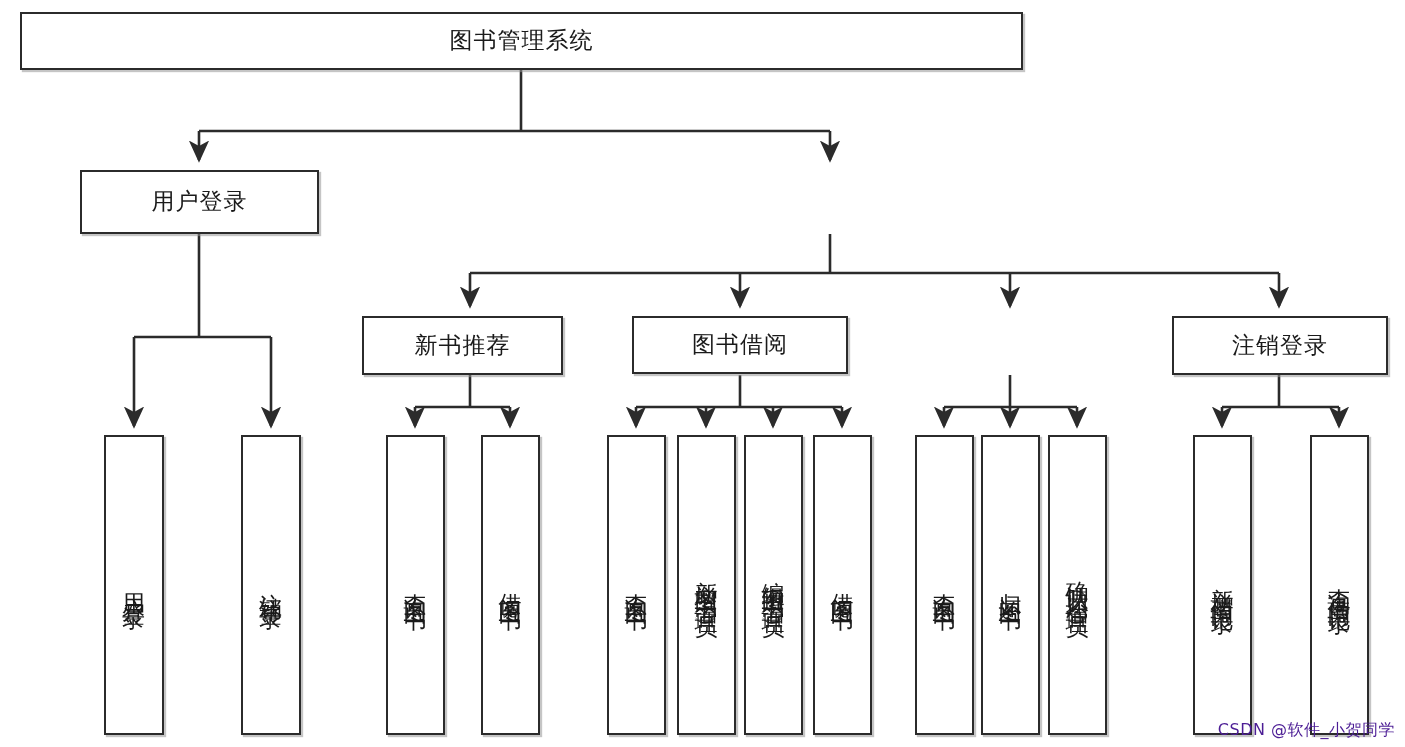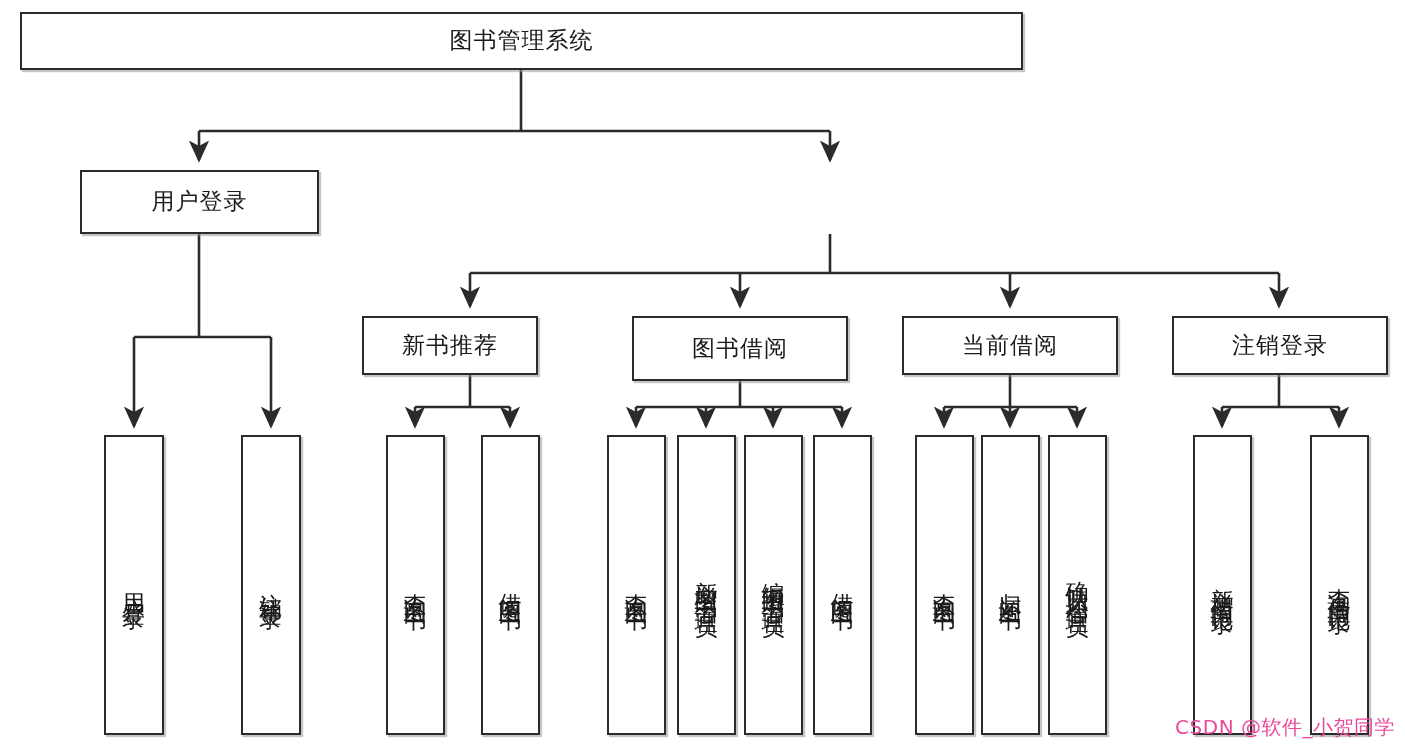--- a/index.html
+++ b/index.html
@@ -52,22 +52,22 @@
     left: 0;
     top: 0;
     width: 1405px;
     height: 747px;
     pointer-events: none;
   }
   .watermark {
     position: absolute;
     right: 10px;
     bottom: 6px;
-    font-size: 20px;
-    color: #ec4899;
+    font-size: 16px;
+    color: #4c1d95;
     letter-spacing: 0.5px;
     user-select: none;
     white-space: nowrap;
   }
 </style>
 </head>
 <body>
 
 <div id="diagram-root">
 
@@ -124,31 +124,28 @@
 
   <div class="node-box" style="left:20px; top:12px; width:1003px; height:58px;">
     <span class="node-label-h">图书管理系统</span>
   </div>
 
   <div class="node-box" style="left:80px; top:170px; width:239px; height:64px;">
     <span class="node-label-h">用户登录</span>
   </div>
 
 
-  <div class="node-box" style="left:362px; top:316px; width:176px; height:59px;">
+  <div class="node-box" style="left:362px; top:316px; width:201px; height:59px;">
     <span class="node-label-h">新书推荐</span>
   </div>
 
-  <div class="node-box" style="left:632px; top:316px; width:216px; height:65px;">
+  <div class="node-box" style="left:632px; top:316px; width:216px; height:58px;">
     <span class="node-label-h">图书借阅</span>
   </div>
 
-  <div class="node-box" style="left:902px; top:316px; width:216px; height:59px;">
-    <span class="node-label-h">当前借阅</span>
-  </div>
 
   <div class="node-box" style="left:1172px; top:316px; width:216px; height:59px;">
     <span class="node-label-h">注销登录</span>
   </div>
 
   <div class="node-box" style="left:104px; top:435px; width:60px; height:300px;">
     <span class="node-label-v">用户登录</span>
   </div>
 
   <div class="node-box" style="left:241px; top:435px; width:60px; height:300px;">

